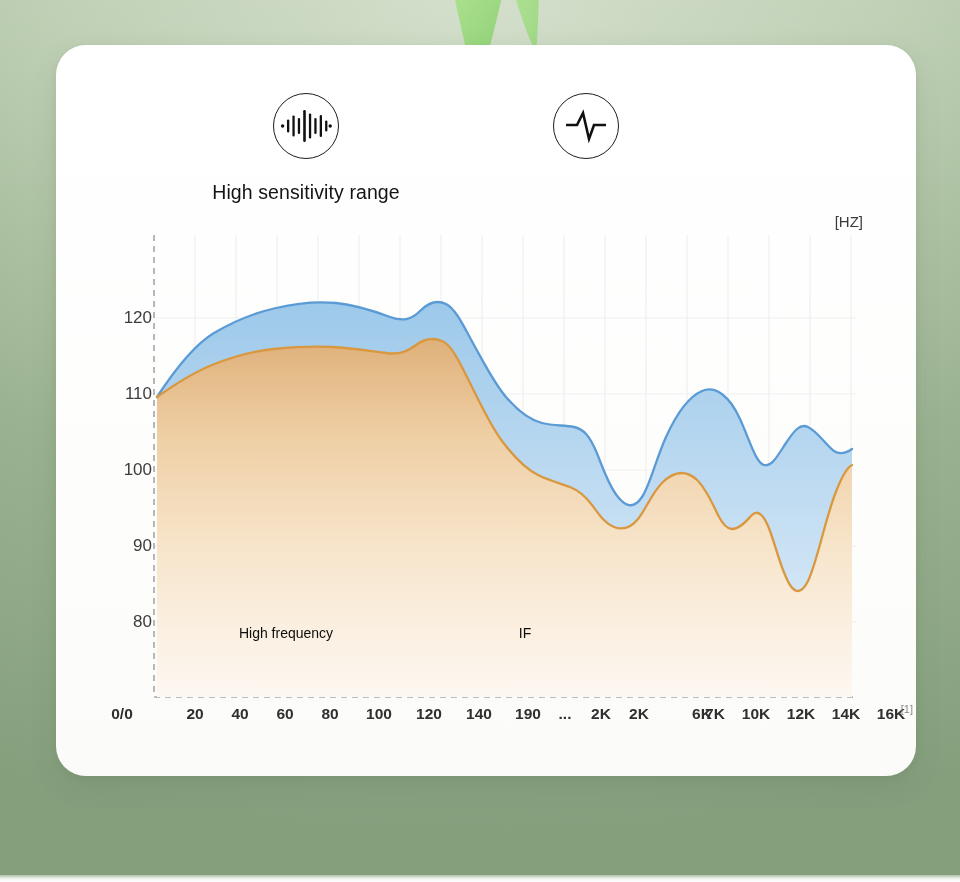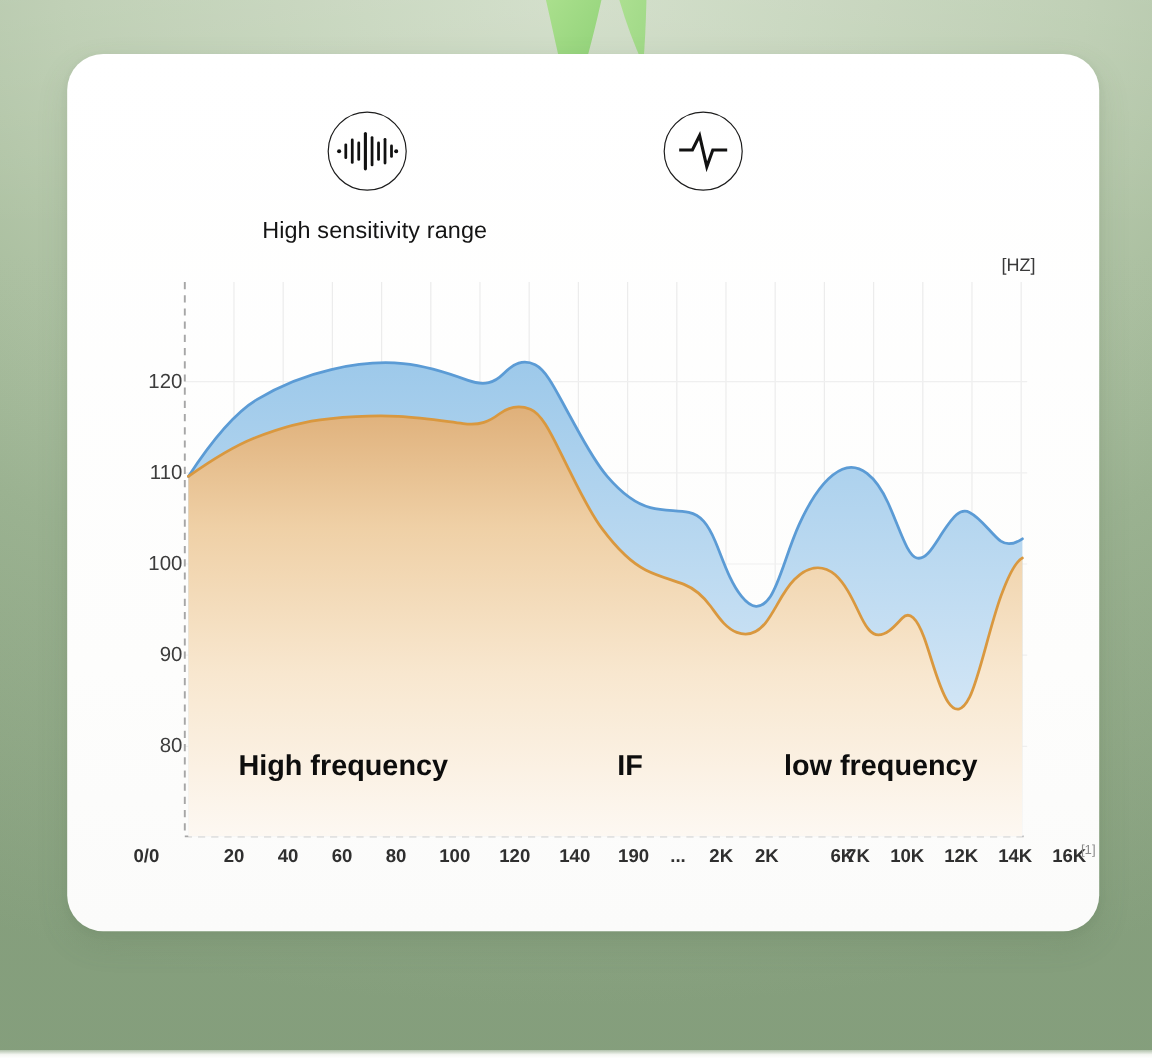--- a/index.html
+++ b/index.html
@@ -76,21 +76,21 @@
     align-items: center;
     justify-content: center;
     box-sizing: border-box;
   }
   .feature-label {
     font-size: 19.5px;
     color: #141414;
     letter-spacing: 0.1px;
     white-space: nowrap;
   }
-  #feature-1 { left: 150px; top: 0; width: 200px; text-align: right; }
+  #feature-1 { left: 150px; top: 0; width: 200px; }
   #feature-2 { left: 430px; top: 0; width: 200px; }
 
   
   #chart-wrap {
     position: absolute;
     left: 0; top: 0;
     width: 860px;
     height: 623px;
   }
   #hz-unit {
@@ -136,22 +136,22 @@
   .x-tick {
     position: absolute;
     font-size: 15.5px;
     color: #2f2f2f;
     transform: translateX(-50%);
     white-space: nowrap;
   }
 
   .band-label {
     position: absolute;
-    font-size: 24px;
-    font-weight: bold;
+    font-size: 14px;
+    font-weight: normal;
     color: #0d0d0d;
     white-space: nowrap;
     transform: translateX(-50%);
   }
   #band-labels { position: absolute; left: 0; top: 580px; width: 860px; height: 30px; }
 
   #plot-svg {
     position: absolute;
     left: 0; top: 0;
   }
@@ -367,21 +367,20 @@
       <div class="y-tick" style="top:273px">120</div>
       <div class="y-tick" style="top:349px">110</div>
       <div class="y-tick" style="top:425px">100</div>
       <div class="y-tick" style="top:501px">90</div>
       <div class="y-tick" style="top:577px">80</div>
     </div>
 
     <div id="band-labels">
       <div class="band-label" style="left:230px">High frequency</div>
       <div class="band-label" style="left:469px">IF</div>
-      <div class="band-label" style="left:678px">low frequency</div>
     </div>
 
     <div id="x-axis-labels">
       <div class="x-tick" style="left:66px">0/0</div>
       <div class="x-tick" style="left:139px">20</div>
       <div class="x-tick" style="left:184px">40</div>
       <div class="x-tick" style="left:229px">60</div>
       <div class="x-tick" style="left:274px">80</div>
       <div class="x-tick" style="left:323px">100</div>
       <div class="x-tick" style="left:373px">120</div>

